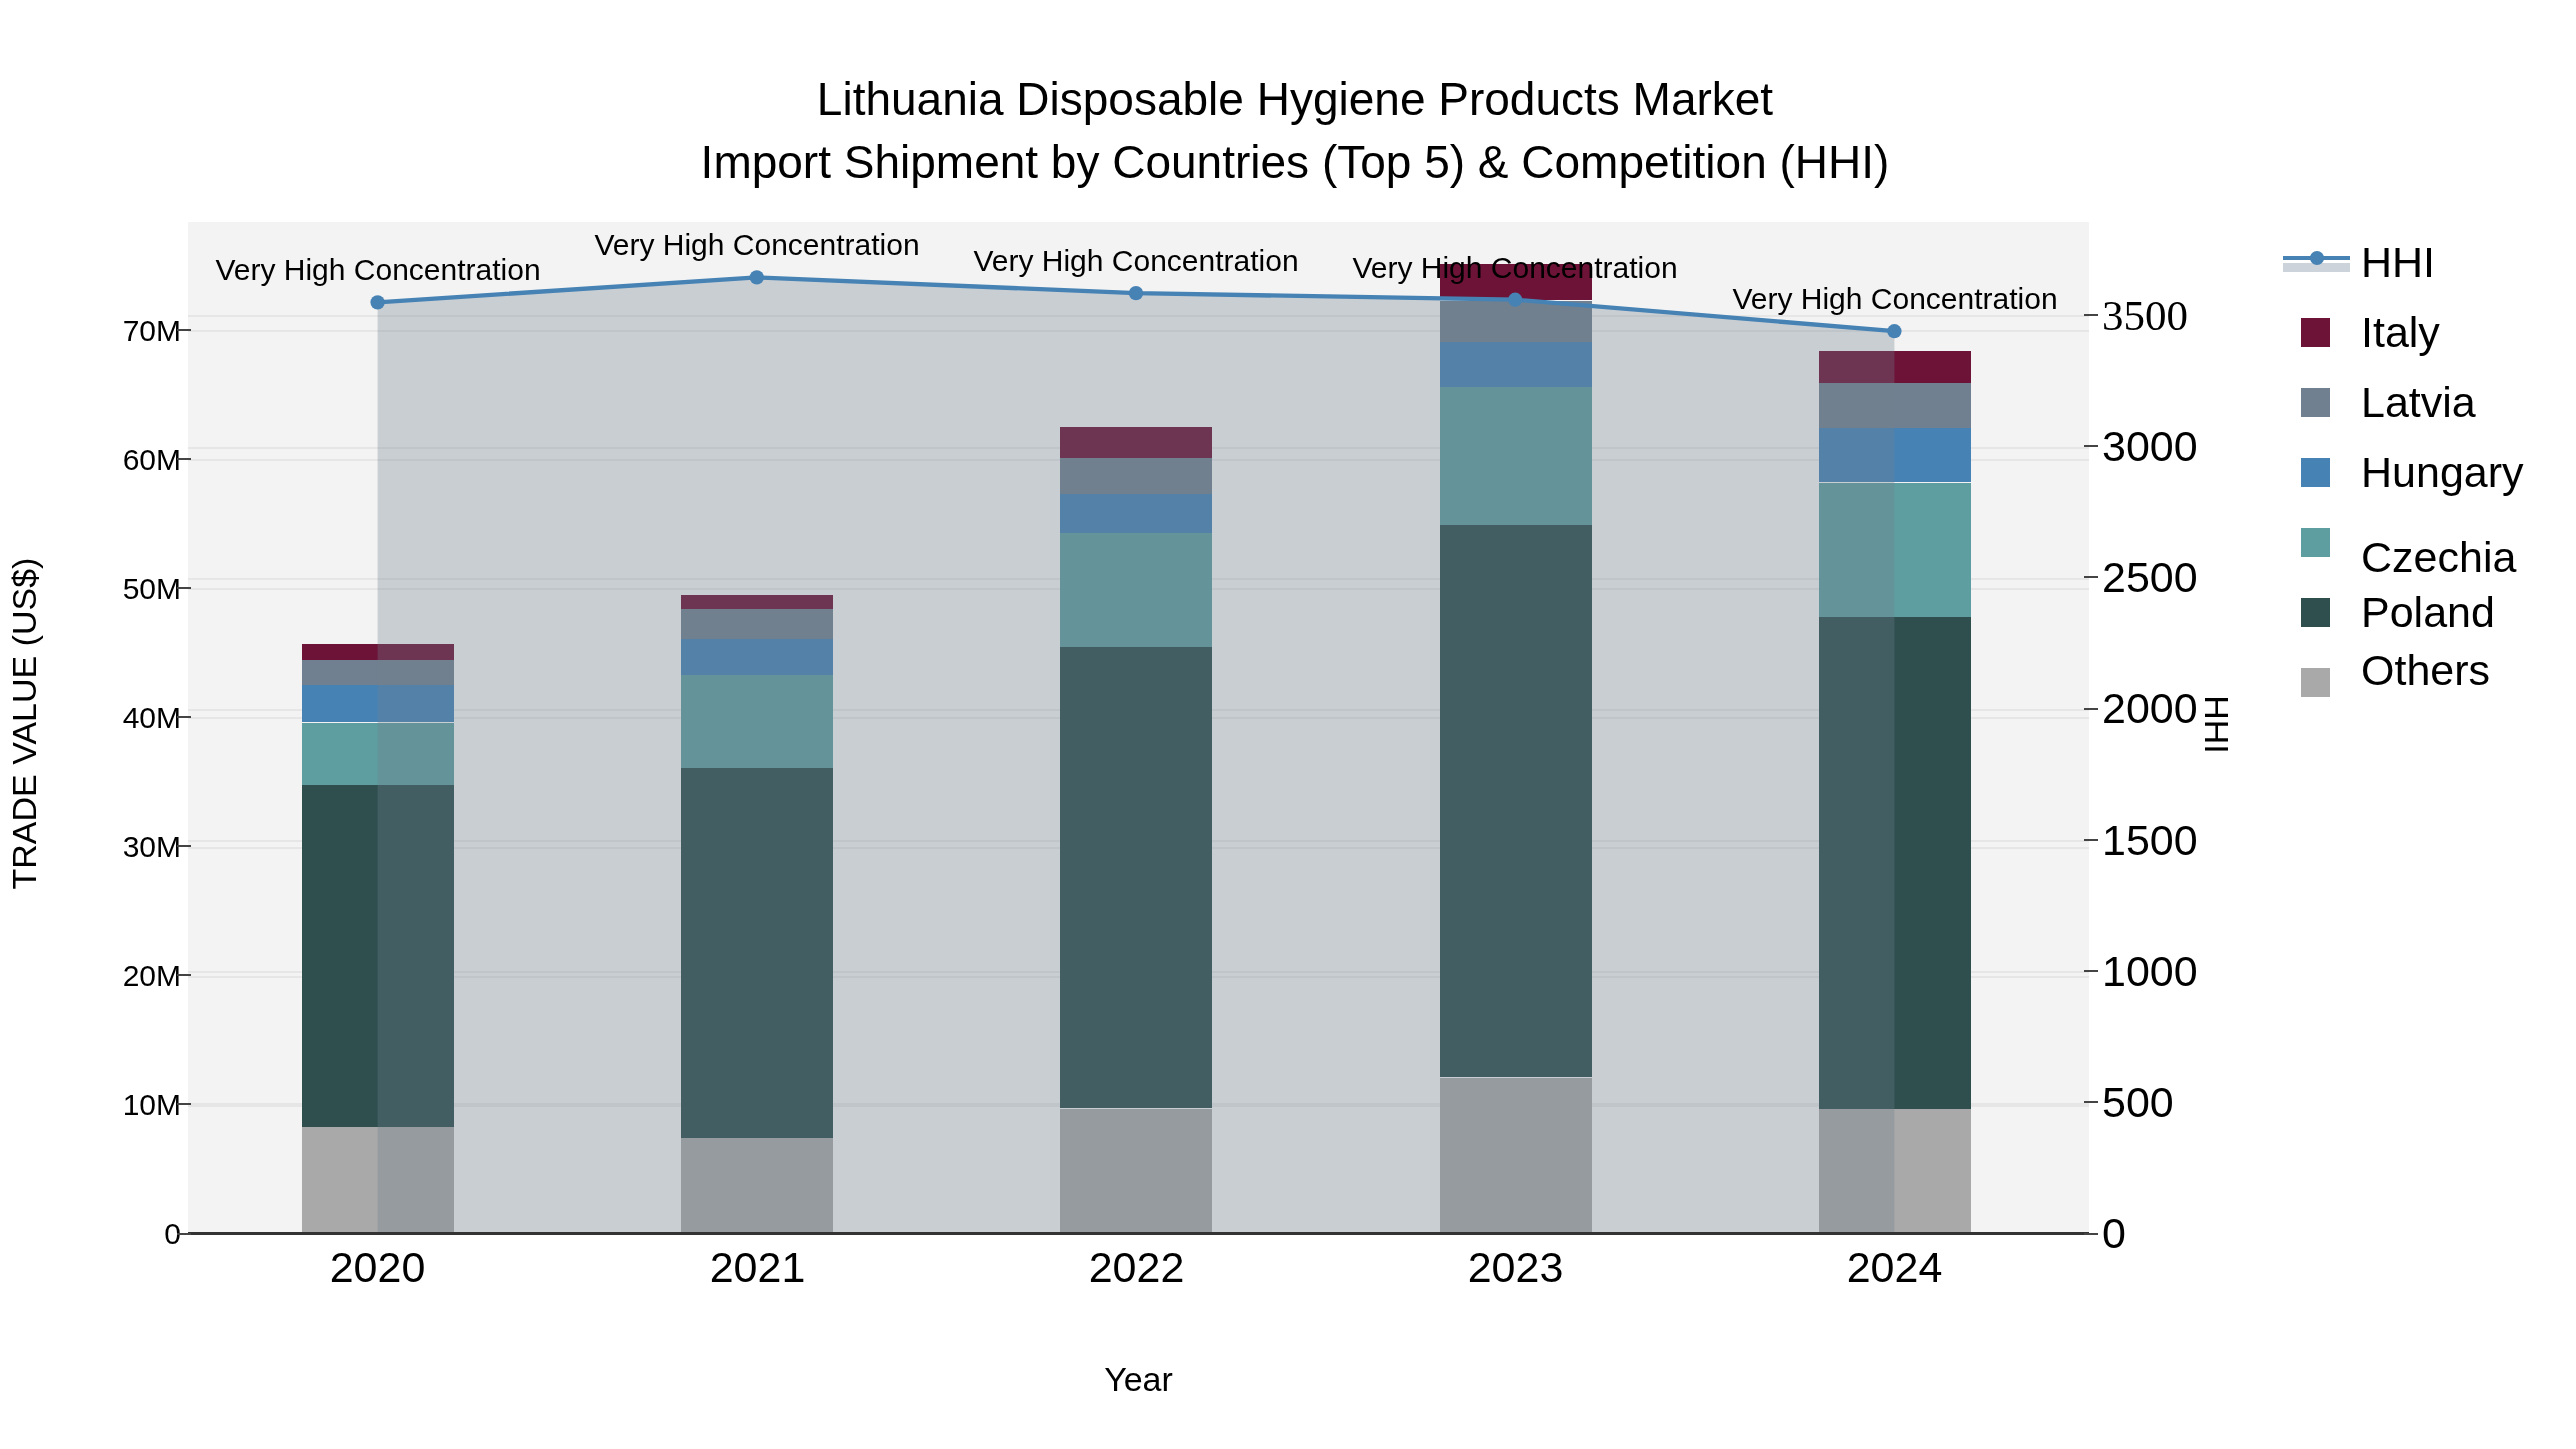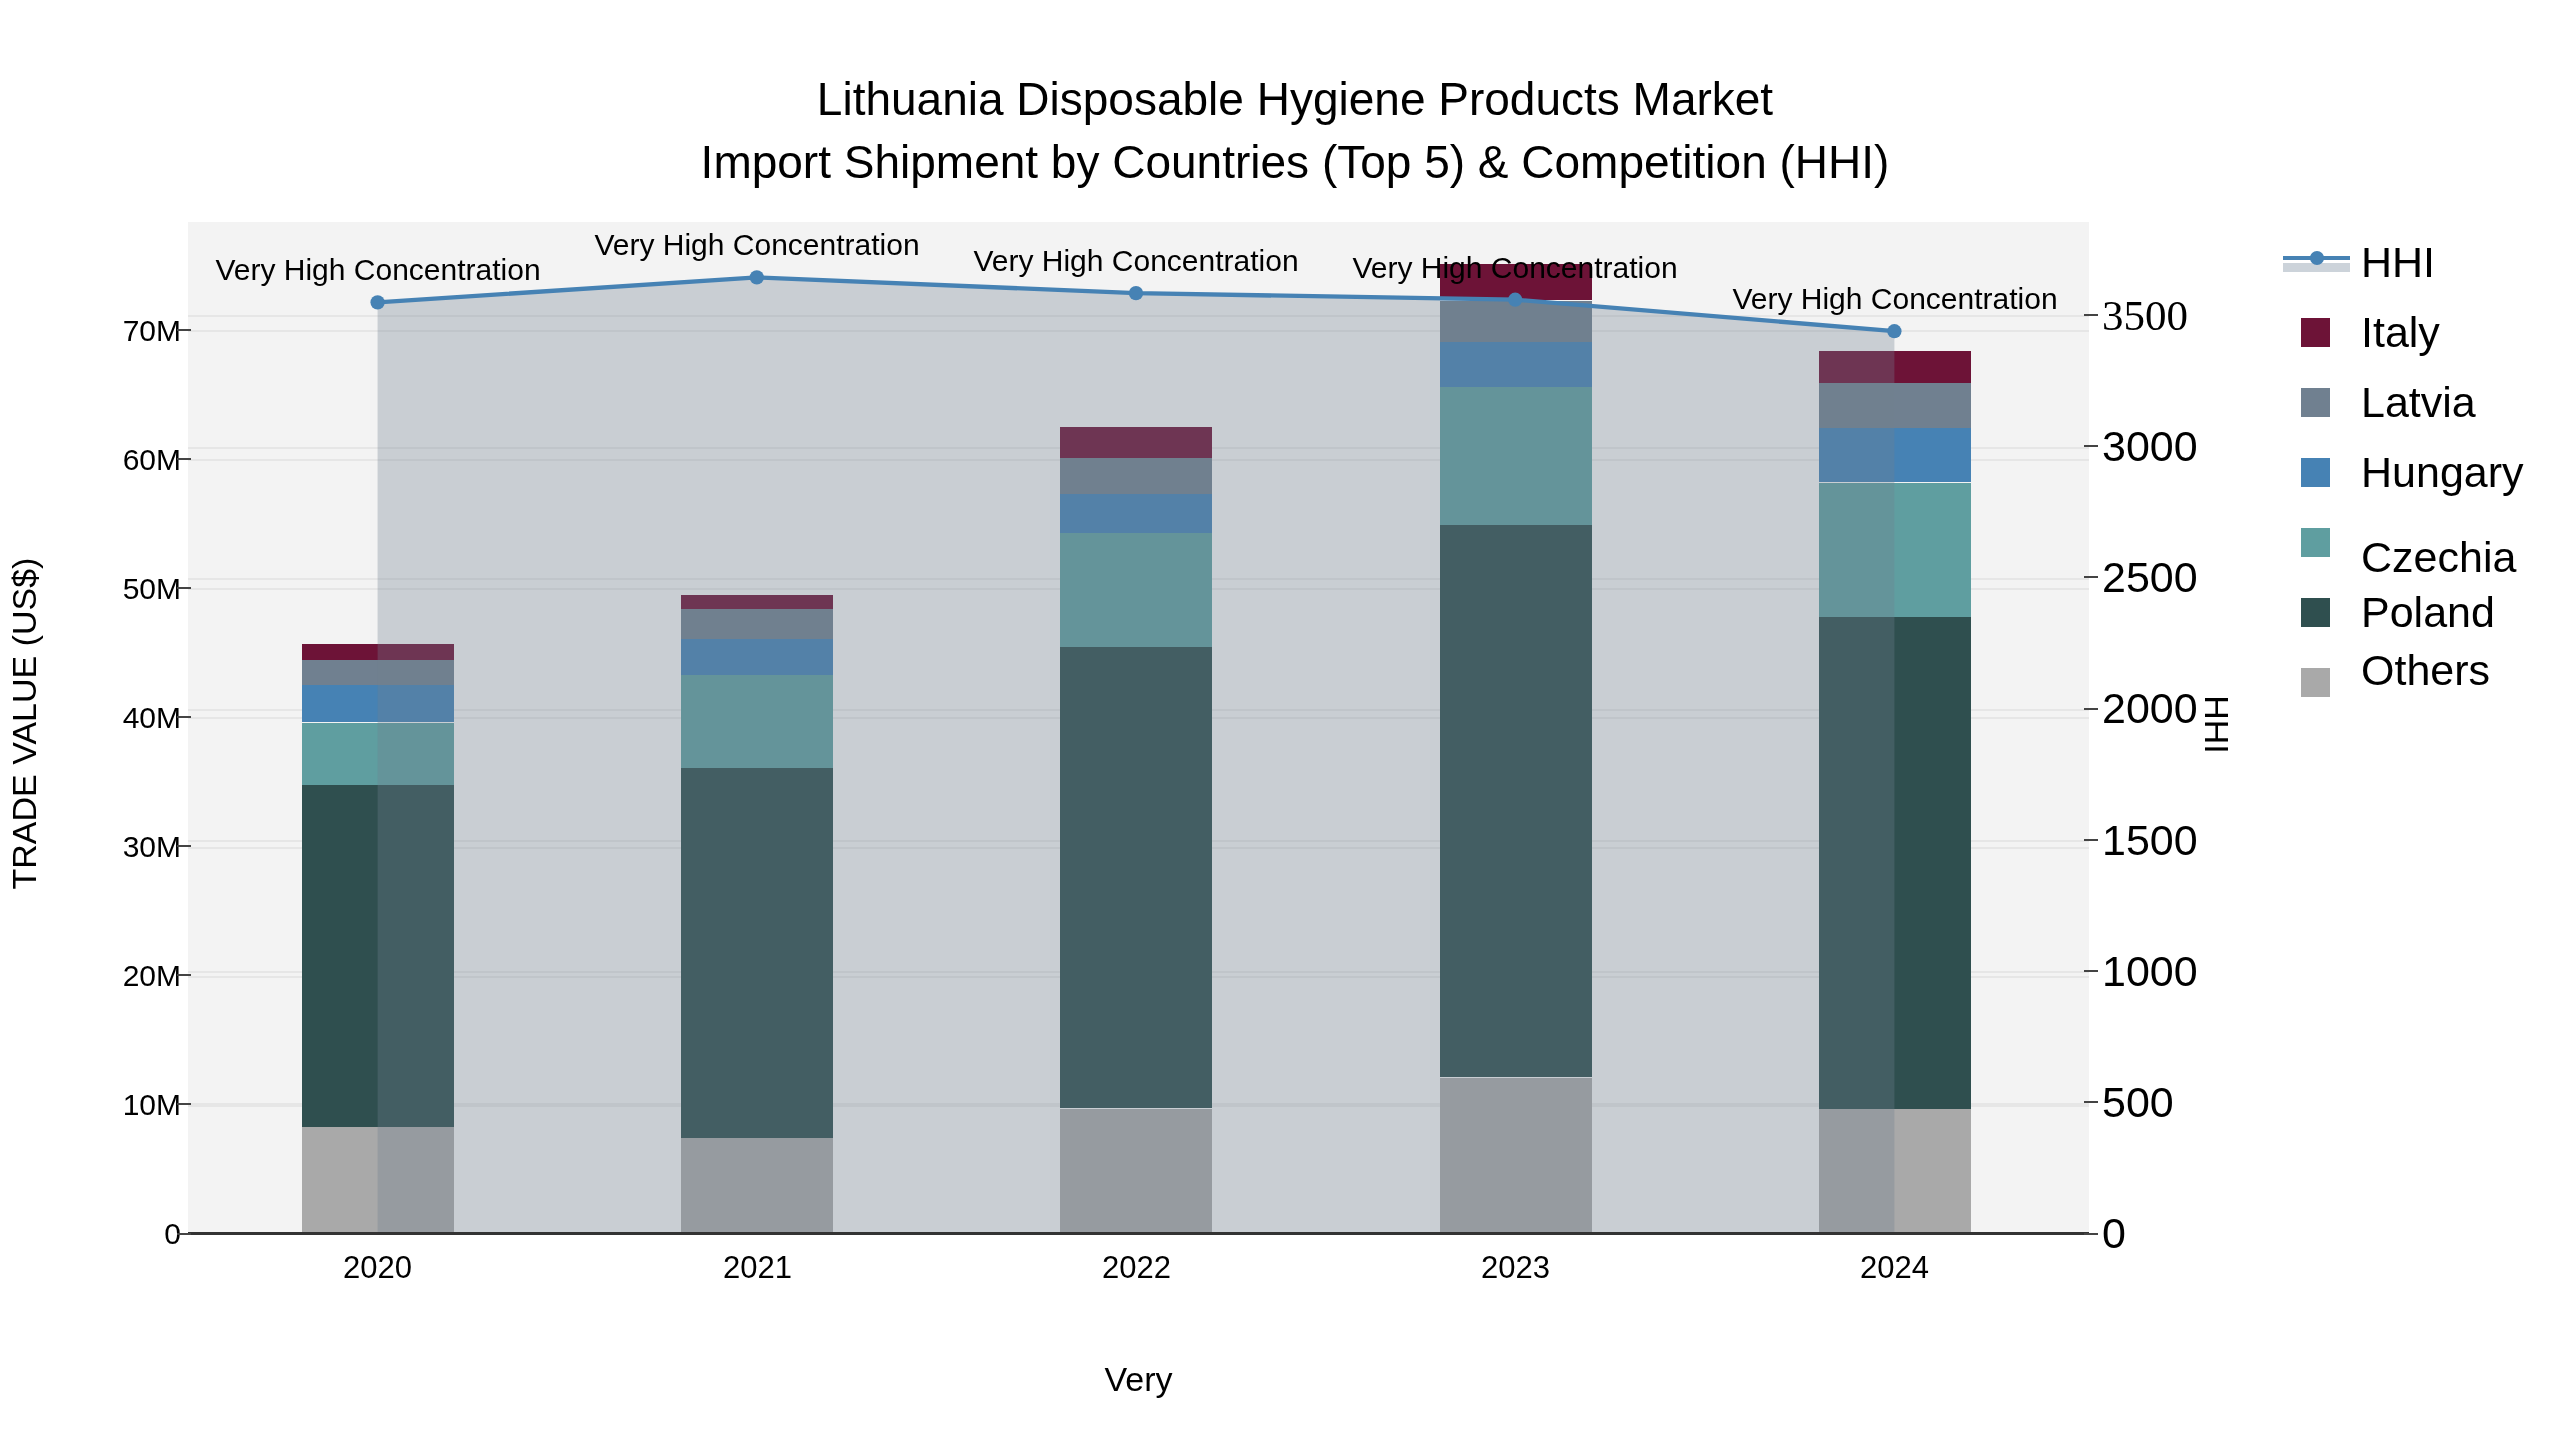--- a/index.html
+++ b/index.html
@@ -6,21 +6,21 @@
   #figure{position:relative;width:2576px;height:1449px;background:#ffffff;overflow:hidden;
           font-family:"Liberation Sans", sans-serif;color:#000;}
   #title{position:absolute;left:0;top:68px;width:2590px;text-align:center;font-size:46px;line-height:63px;}
   #plot{position:absolute;left:188px;top:222px;width:1901px;height:1012px;background:#f3f3f3;}
   .grid{position:absolute;left:0;width:100%;height:2.1px;background:rgba(0,0,0,0.05);}
   .bar-seg{position:absolute;}
   #overlay-svg{position:absolute;left:0;top:0;}
   .annotation{position:absolute;text-align:center;font-size:30px;line-height:33px;white-space:nowrap;}
   .ytick{position:absolute;width:129px;text-align:right;font-size:30px;line-height:43px;}
   .rtick{position:absolute;width:186px;text-align:left;font-size:43px;line-height:43px;}
-  .xtick{position:absolute;width:229px;text-align:center;font-size:31px;line-height:43px;}
+  .xtick{position:absolute;width:229px;text-align:center;font-size:43px;line-height:43px;}
   .tickstub{position:absolute;height:2.1px;width:14.3px;background:#444;}
   .axis-line{position:absolute;background:#333;}
   .axis-title{position:absolute;font-size:34px;line-height:37px;text-align:center;}
   #ylabel{transform:rotate(-90deg);transform-origin:center;}
   #rlabel{transform:rotate(90deg);transform-origin:center;}
   #legend .lg-label{position:absolute;left:2361px;font-size:43px;line-height:44px;white-space:nowrap;}
   .lg-swatch{position:absolute;left:2301px;width:29px;height:29px;}
   .lg-line-box{position:absolute;left:2283px;width:67px;height:29px;}
   .lg-band{position:absolute;left:0;top:15px;width:67px;height:9.3px;background:#ccd3da;}
   .lg-strk{position:absolute;left:0;top:7.9px;width:67px;height:4.3px;background:#4682b4;}
@@ -88,21 +88,21 @@
         <circle cx="1325" cy="99.20124999999985" r="10" fill="#4682b4"></circle>
         <circle cx="1855" cy="108.36999999999989" r="10" fill="#4682b4"></circle>
         <circle cx="2385" cy="152.37999999999988" r="10" fill="#4682b4"></circle>
       </svg>
     </div>
 
   <div class="axis-line" id="x-axis-line" style="left:188px;top:1232px;width:1901px;height:2.9px;"></div>
 
   <div class="axis-title" id="ylabel" style="left:-190px;top:705px;width:429px;">TRADE VALUE (US$)</div>
   <div class="axis-title" id="rlabel" style="left:2145px;top:706px;width:143px;">HHI</div>
-  <div class="axis-title" id="xlabel" style="left:1031px;top:1361px;width:215px;">Very</div>
+  <div class="axis-title" id="xlabel" style="left:1031px;top:1361px;width:215px;">Year</div>
 
   <div id="legend">
       <div class="lg-line-box" style="top: 248px;">
         <div class="lg-band"></div>
         <div class="lg-strk" style="background: rgb(70, 130, 180);"></div>
         <div class="lg-dot" style="background: rgb(70, 130, 180);"></div>
       </div>
       <div class="lg-label" style="top: 240px;">HHI</div>
       <div class="lg-swatch" style="top: 318px; background: rgb(109, 19, 55);"></div>
       <div class="lg-label" style="top: 310px;">Italy</div>

